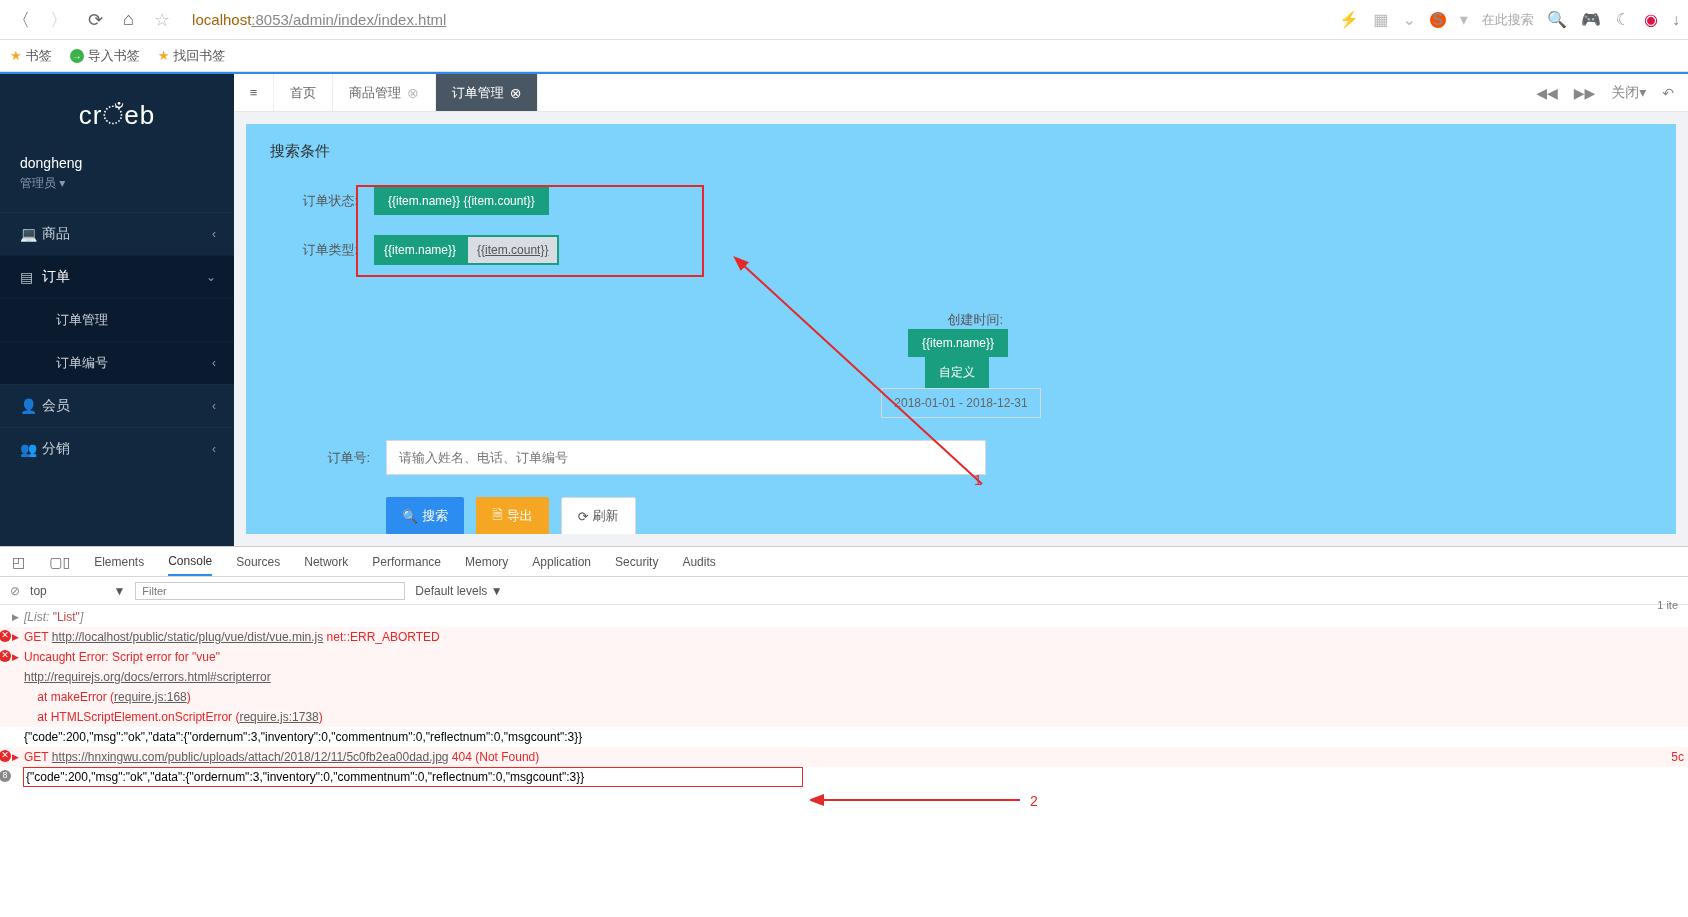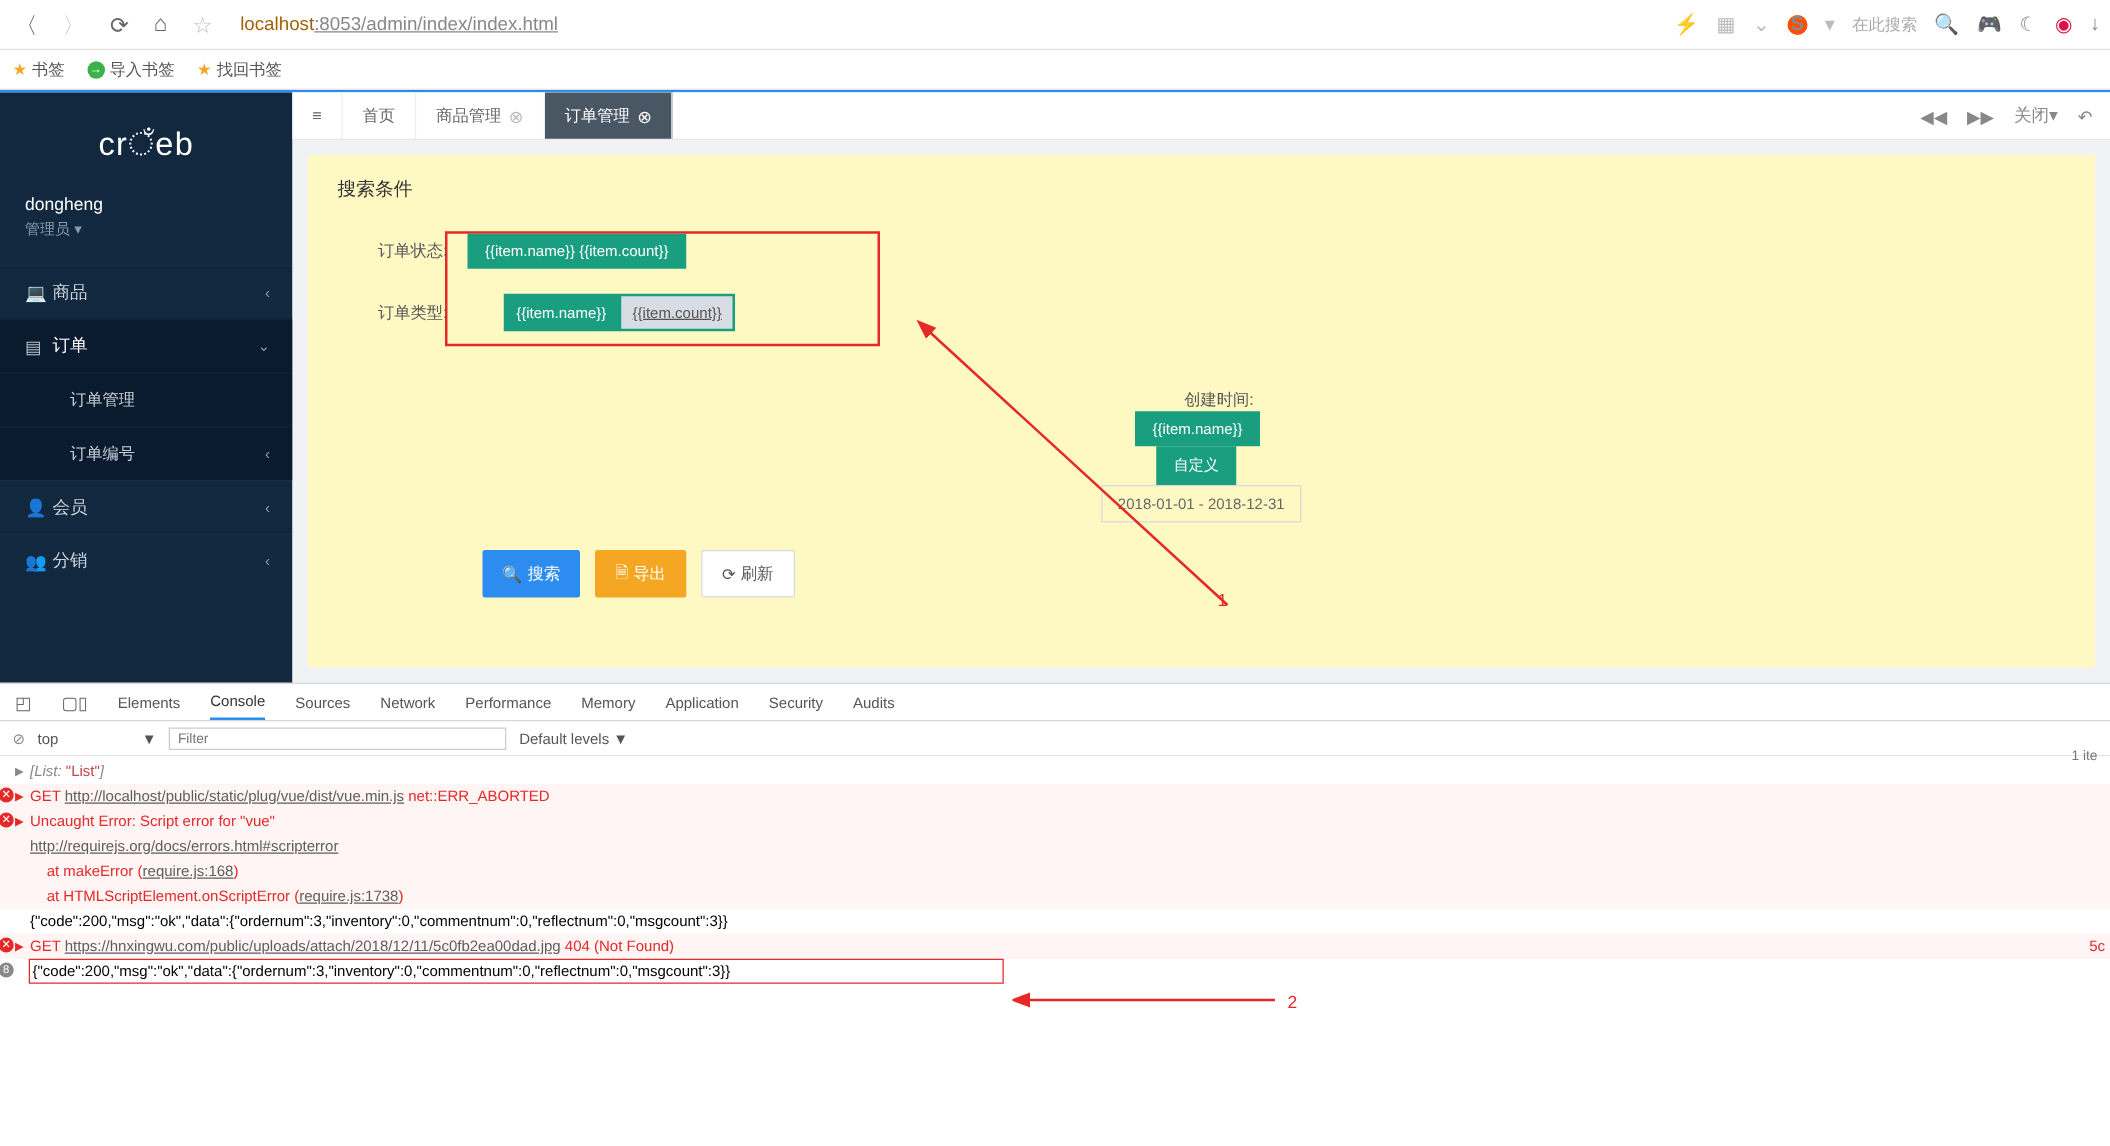--- a/index.html
+++ b/index.html
@@ -29,21 +29,21 @@
 .sidebar .menu li.sub { padding-left: 56px; font-size: 13px; background: #0a1a2f; }
 .sidebar .menu li .micon { width: 22px; font-size: 14px; color: #b8c2cc; }
 .sidebar .menu li .chev { position: absolute; right: 18px; color: #8a9aab; font-size: 12px; }
 .main { flex: 1; background: #f0f2f5; display: flex; flex-direction: column; position: relative; }
 .tabbar { height: 38px; background: #fff; display: flex; align-items: stretch; border-bottom: 1px solid #e8e8e8; font-size: 13px; }
 .tabbar .hamburger { width: 40px; display:flex; align-items:center; justify-content:center; color:#666; border-right:1px solid #eee; }
 .tabbar .tab { padding: 0 16px; display: flex; align-items: center; color: #666; gap: 6px; border-right: 1px solid #eee; }
 .tabbar .tab.active { background: #495764; color: #fff; }
 .tabbar .tab .close { font-size: 14px; }
 .tabbar .right { margin-left: auto; display: flex; align-items: center; gap: 16px; padding: 0 14px; color: #888; font-size: 14px;}
-.panel { margin: 12px; background: #fef9c3; padding: 18px 24px; flex: 1; overflow: auto; }
+.panel { margin: 12px; background: #7dd3fc; padding: 18px 24px; flex: 1; overflow: auto; }
 .panel h3 { font-size: 15px; color: #333; font-weight: 500; margin-bottom: 24px; }
 .form-row { display: flex; align-items: center; margin-bottom: 22px; }
 .form-row .label { width: 100px; text-align: right; margin-right: 16px; color: #555; font-size: 13px; }
 .btn-teal { background: #1a9e80; color: #fff; padding: 7px 14px; font-size: 12px; border: none; cursor: pointer; }
 .btn-teal-group { background: #1a9e80; color: #fff; display: inline-flex; align-items: center; border: none; padding: 0; }
 .btn-teal-group .part1 { padding: 7px 10px; font-size: 12px; }
 .btn-teal-group .part2 { padding: 6px 9px; font-size: 12px; background: #d7dde2; color: #555; margin: 2px; text-decoration: underline; }
 .redbox { border: 2px solid #e52828; padding: 0; }
 .row3 .btn-teal { margin-right: 6px; }
 .row3 .custom { background: #1a9e80; color: #fff; padding: 7px 14px; font-size: 12px; border: none; margin-right: 8px;}
@@ -184,36 +184,40 @@
     </div>
 
     <div class="panel">
       <h3>搜索条件</h3>
 
       <div class="redbox" style="margin-left:86px; width:348px; padding-bottom:6px;">
         <div class="form-row" style="margin-left:-100px;margin-bottom:20px;">
           <div class="label">订单状态:</div>
           <button class="btn-teal">{{item.name}} {{item.count}}</button>
         </div>
-        <div class="form-row" style="margin-left:-100px;margin-bottom:4px;gap:29px;">
+        <div class="form-row" style="margin-left:-100px;margin-bottom:4px;">
           <div class="label">订单类型:</div>
           <span class="btn-teal-group">
             <span class="part1">{{item.name}}</span>
             <span class="part2">{{item.count}}</span>
           </span>
         </div>
       </div>
 
       <div class="form-row row3" style="margin-top:34px;flex-direction:column;">
         <div class="label">创建时间:</div>
         <button class="btn-teal">{{item.name}}</button>
         <button class="custom">自定义</button>
         <span class="date">2018-01-01 - 2018-12-31</span>
       </div>
 
+      <div class="form-row">
+        <div class="label">订单号:</div>
+        <input class="search-input" placeholder="请输入姓名、电话、订单编号" style="">
+      </div>
 
       <div class="action-row">
         <button class="btn-primary">
             <span>🔍</span>
             <span>搜索</span>
           </button>
         <button class="btn-warning">
             <span>🗎</span>
             <span>导出</span>
           </button>

